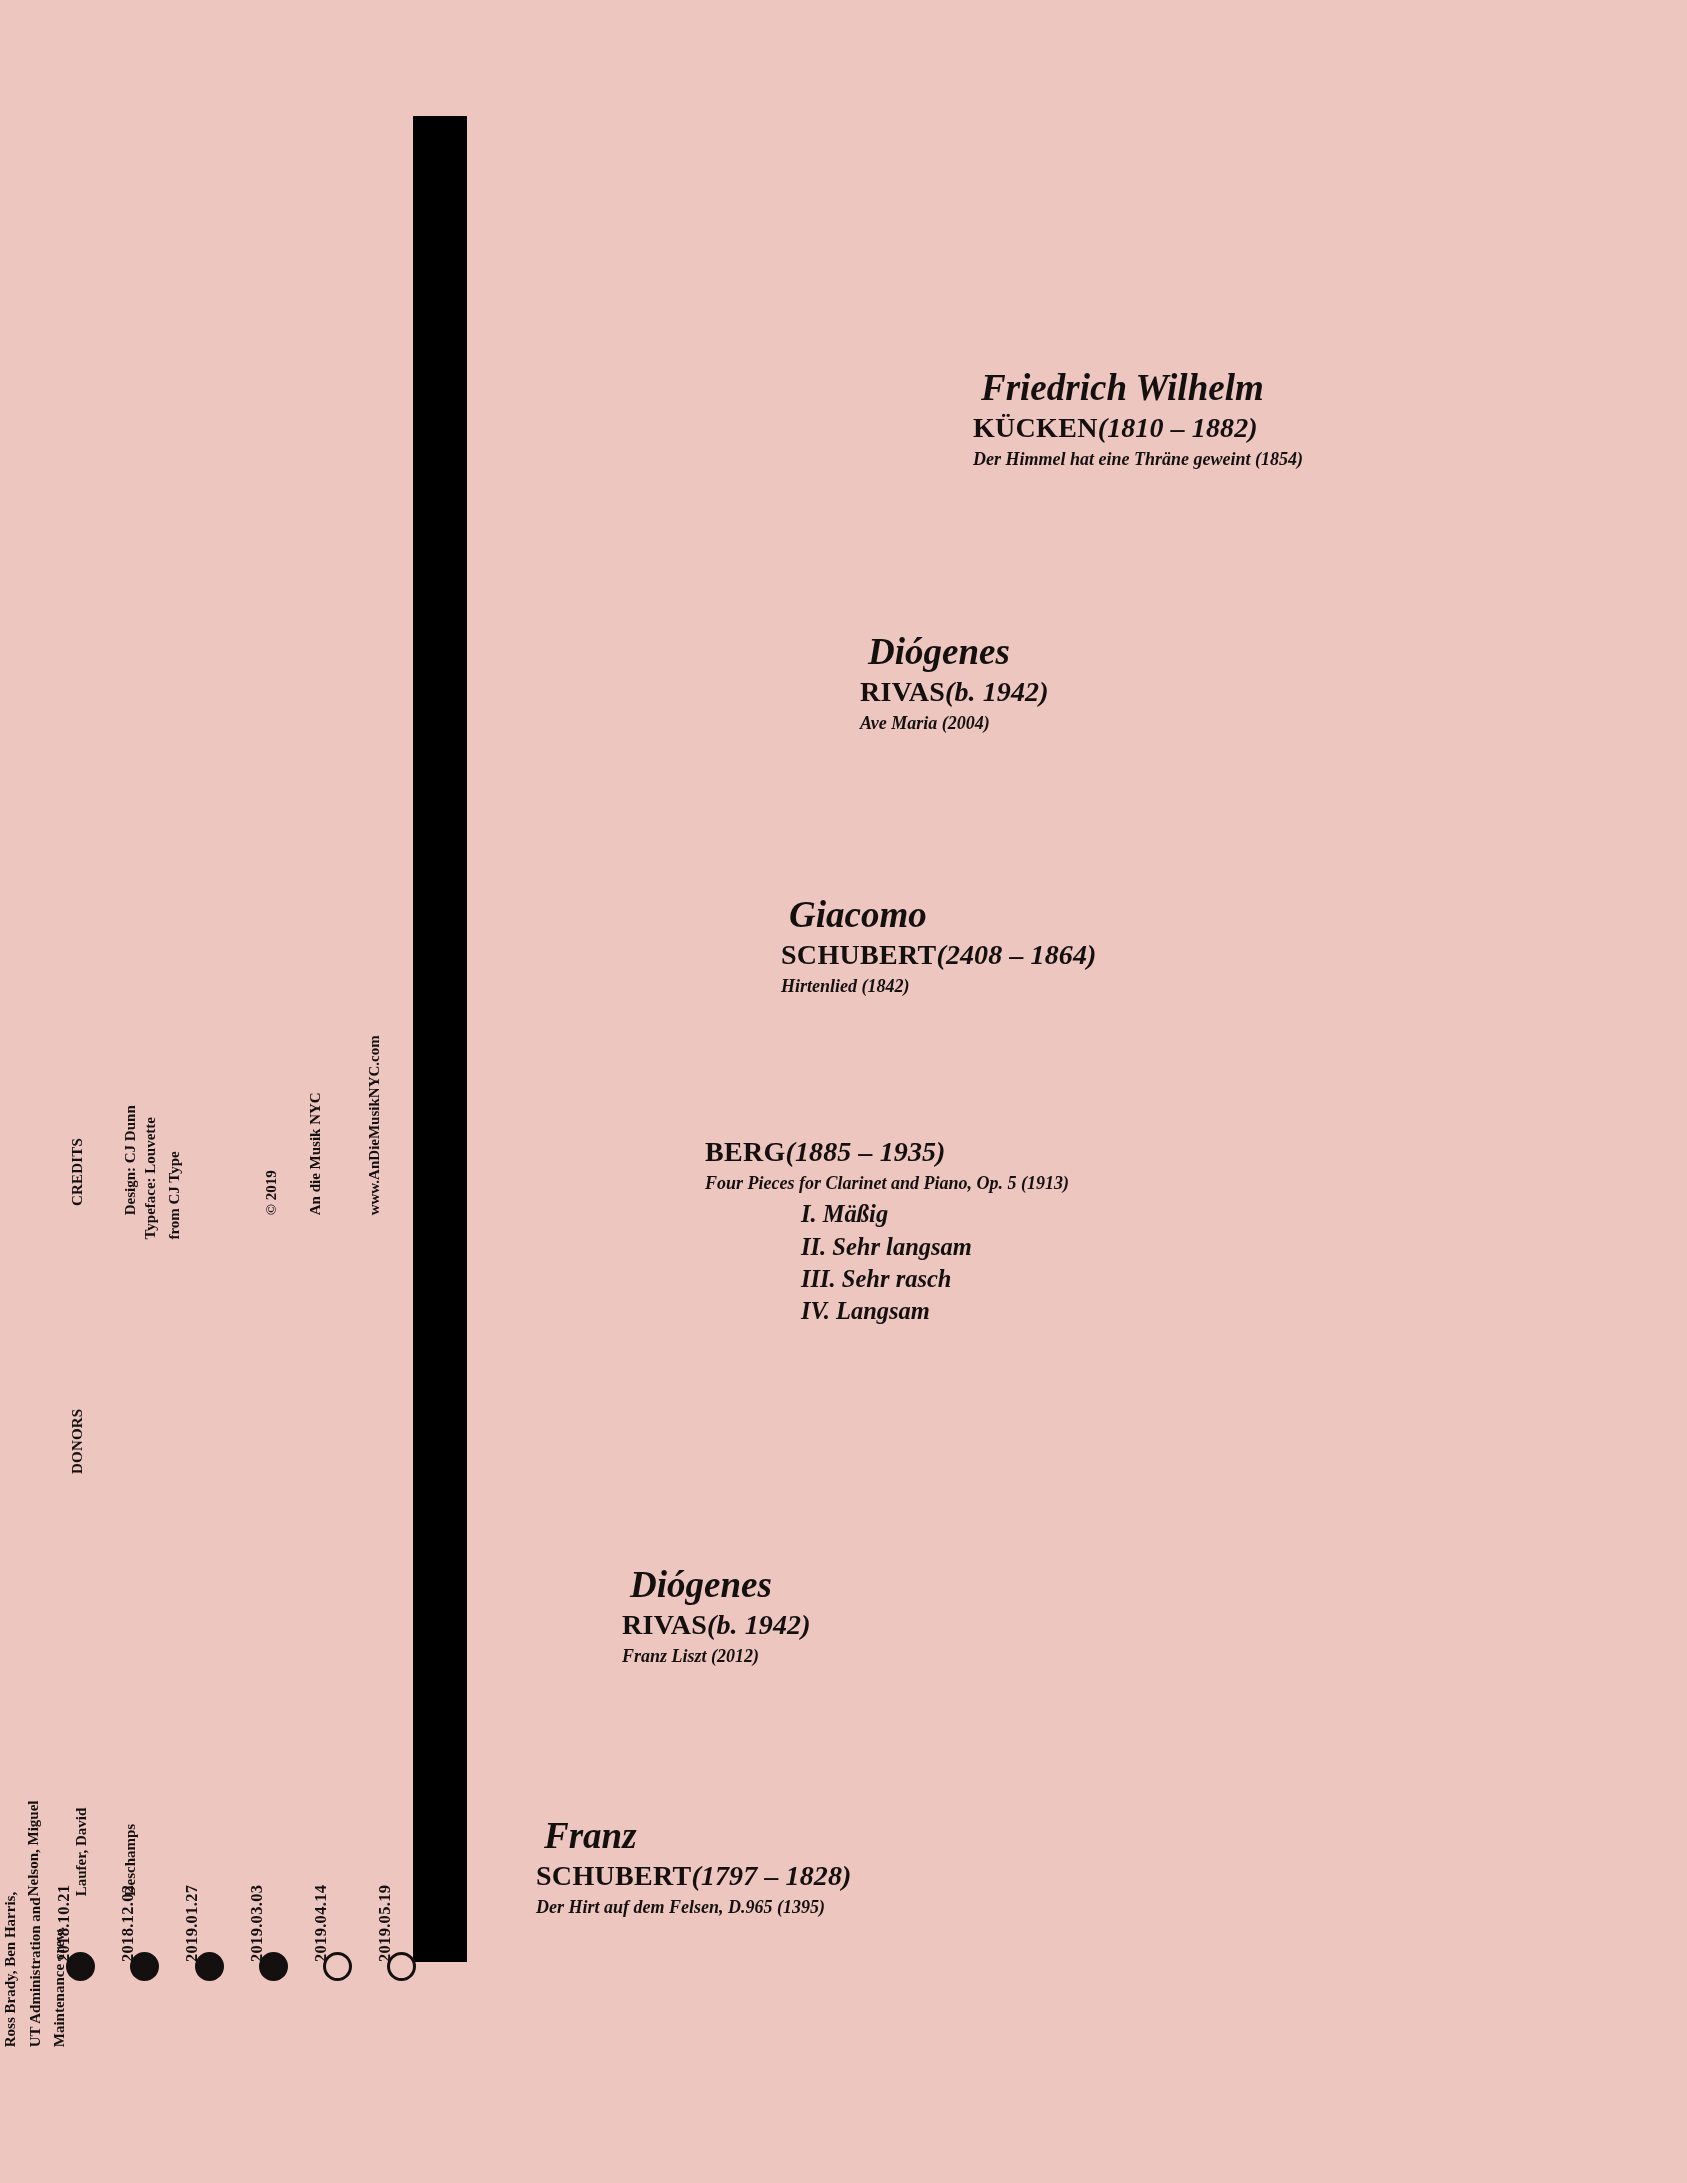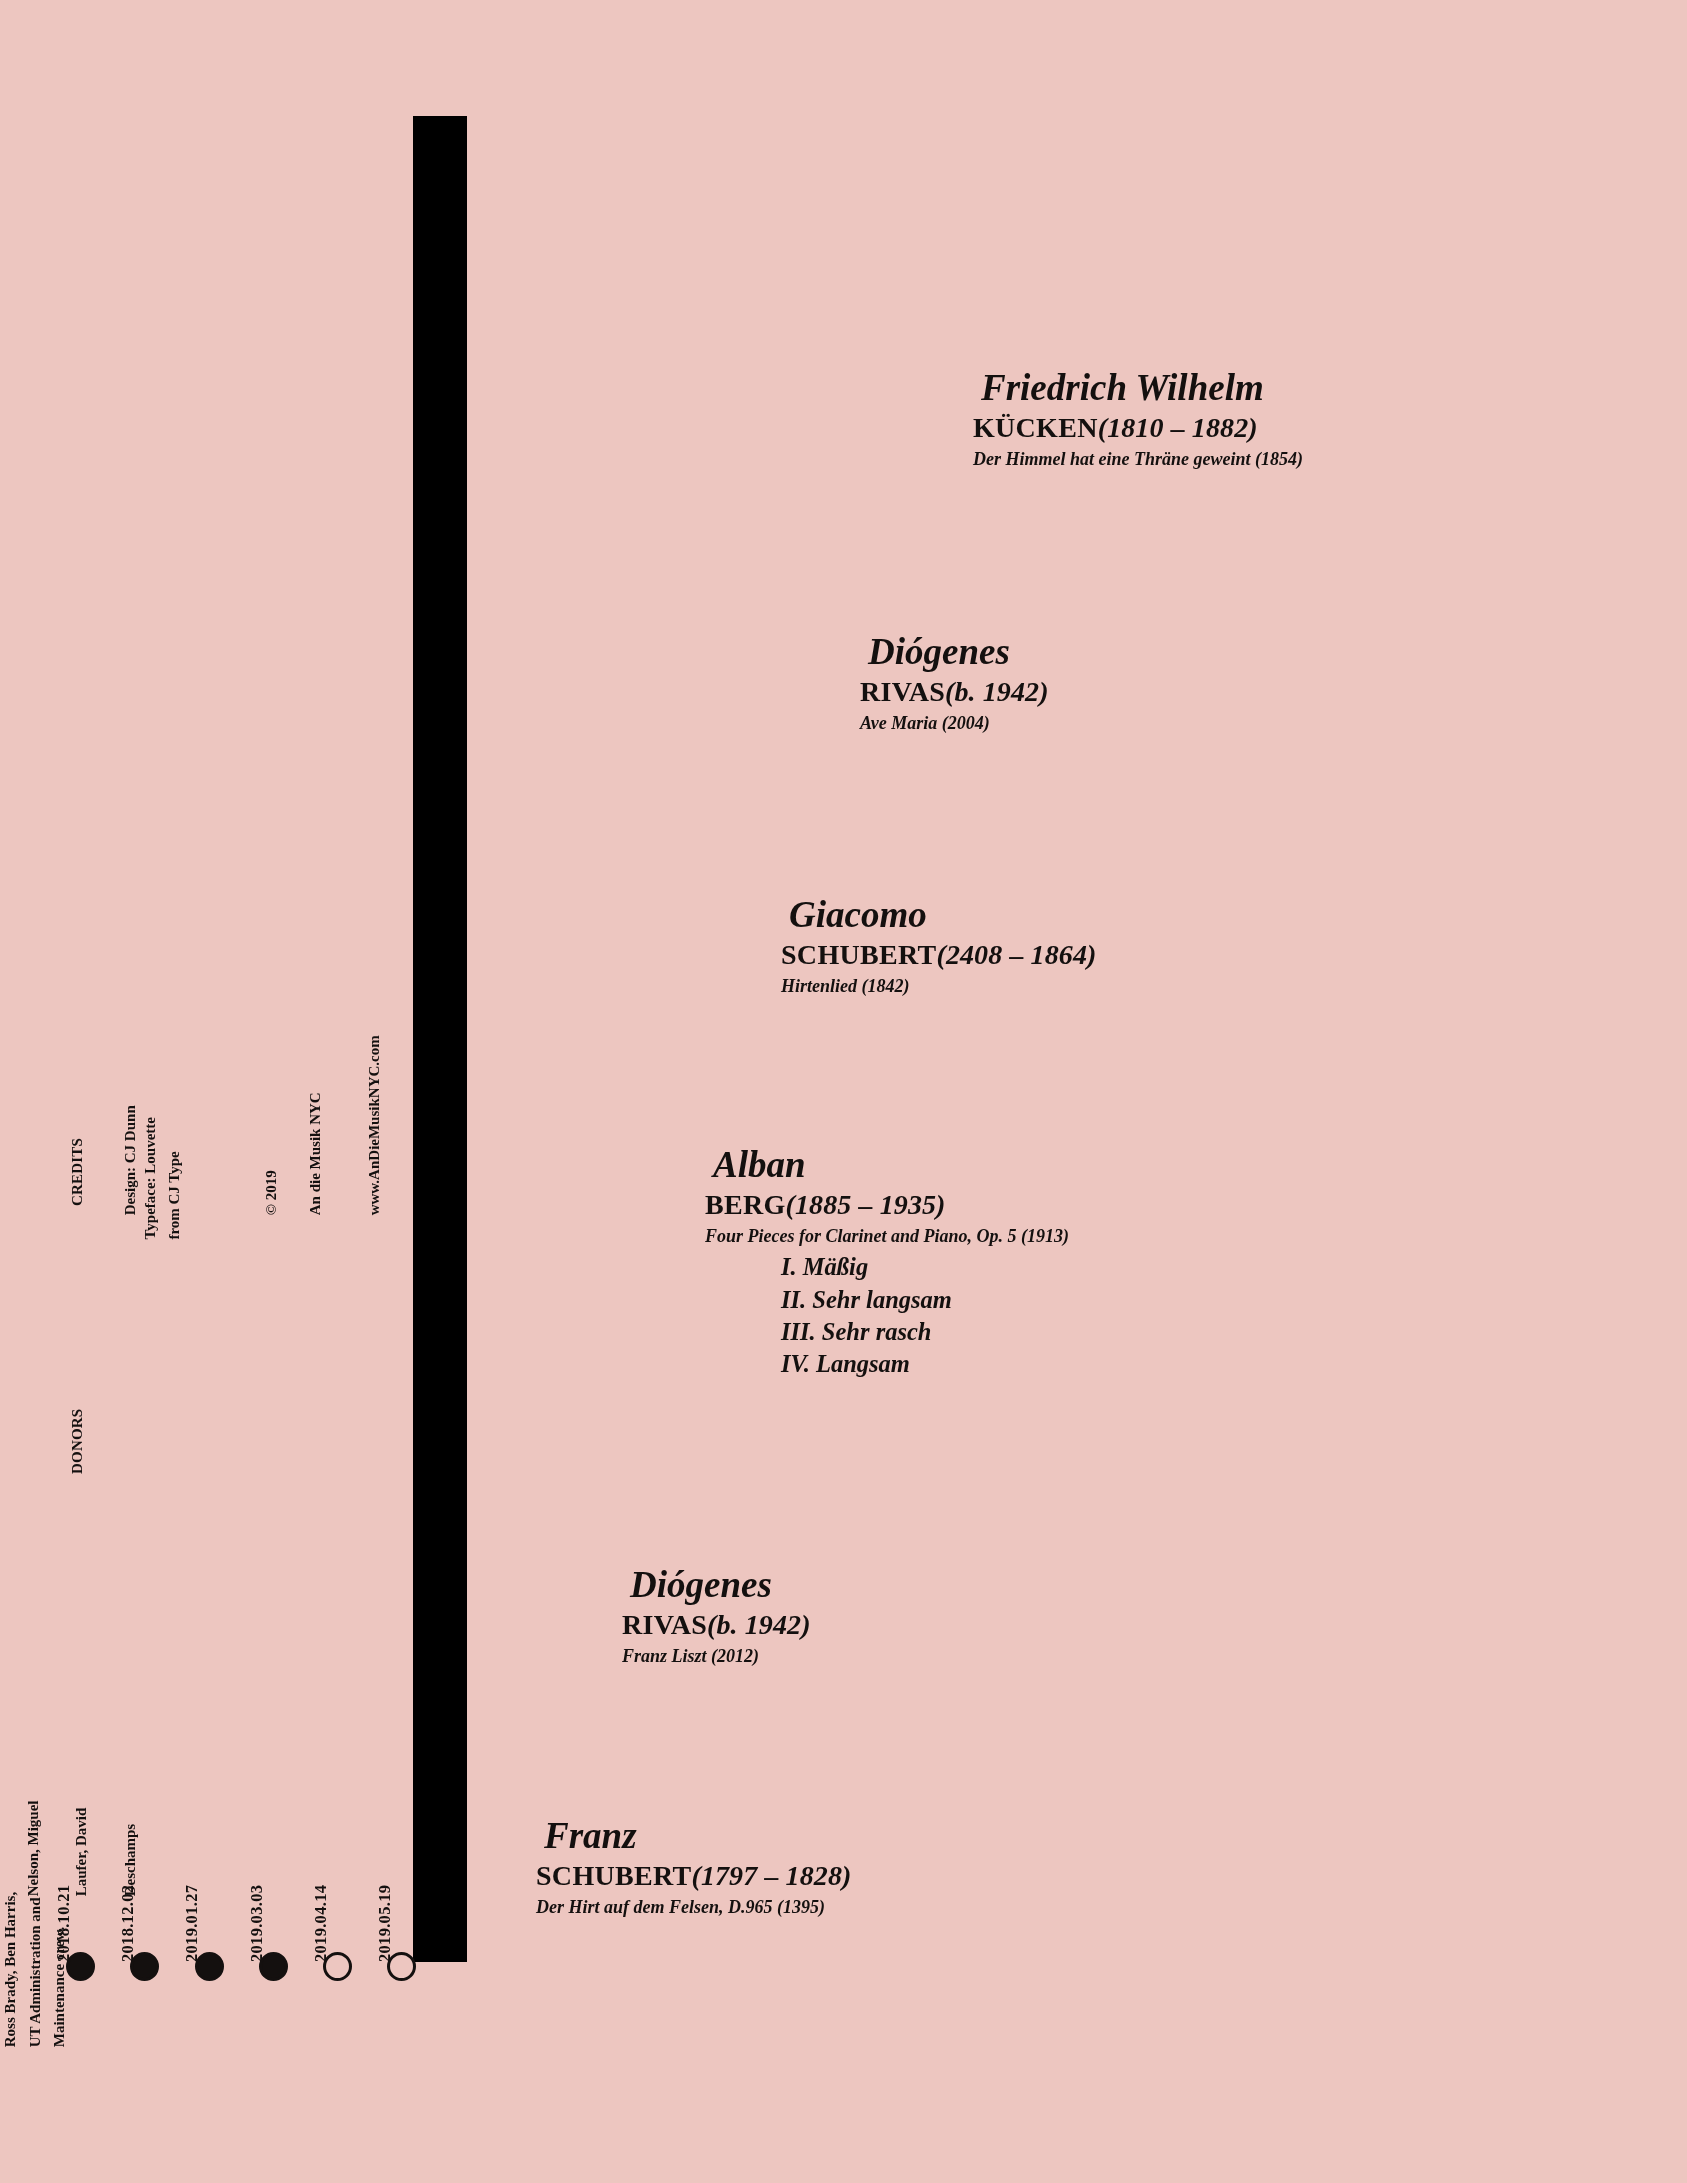--- a/index.html
+++ b/index.html
@@ -125,21 +125,21 @@
     margin: 4px 0 0 0;
     padding: 0;
     list-style: none;
   }
   .movements li {
     font-family: "Liberation Serif", serif;
     font-style: italic;
     font-weight: bold;
     font-size: 24.5px;
     line-height: 1.32;
-    margin-left: 76px;
+    margin-left: 96px;
     white-space: nowrap;
   }
 </style>
 </head>
 <body>
 
 <div id="black-bar"></div>
 
 <div id="timeline">
   <div class="dot filled" style="left:13.2px;"></div>
@@ -208,21 +208,20 @@
 
 <div class="entry" style="left:781px; top:888px;">
   <p class="first-name">Giacomo</p>
   <p class="surname-line">
     <span class="surname">SCHUBERT</span><span class="years">(2408 – 1864)</span>
   </p>
   <p class="work">Hirtenlied (1842)</p>
 </div>
 
 <div class="entry" style="left:705px; top:1138px;">
-  <p class="first-name">Alban</p>
   <p class="surname-line">
     <span class="surname">BERG</span><span class="years">(1885 – 1935)</span>
   </p>
   <p class="work">Four Pieces for Clarinet and Piano, Op. 5 (1913)</p>
   <ul class="movements">
     <li>I. Mäßig</li>
     <li>II. Sehr langsam</li>
     <li>III. Sehr rasch</li>
     <li>IV. Langsam</li>
   </ul>

